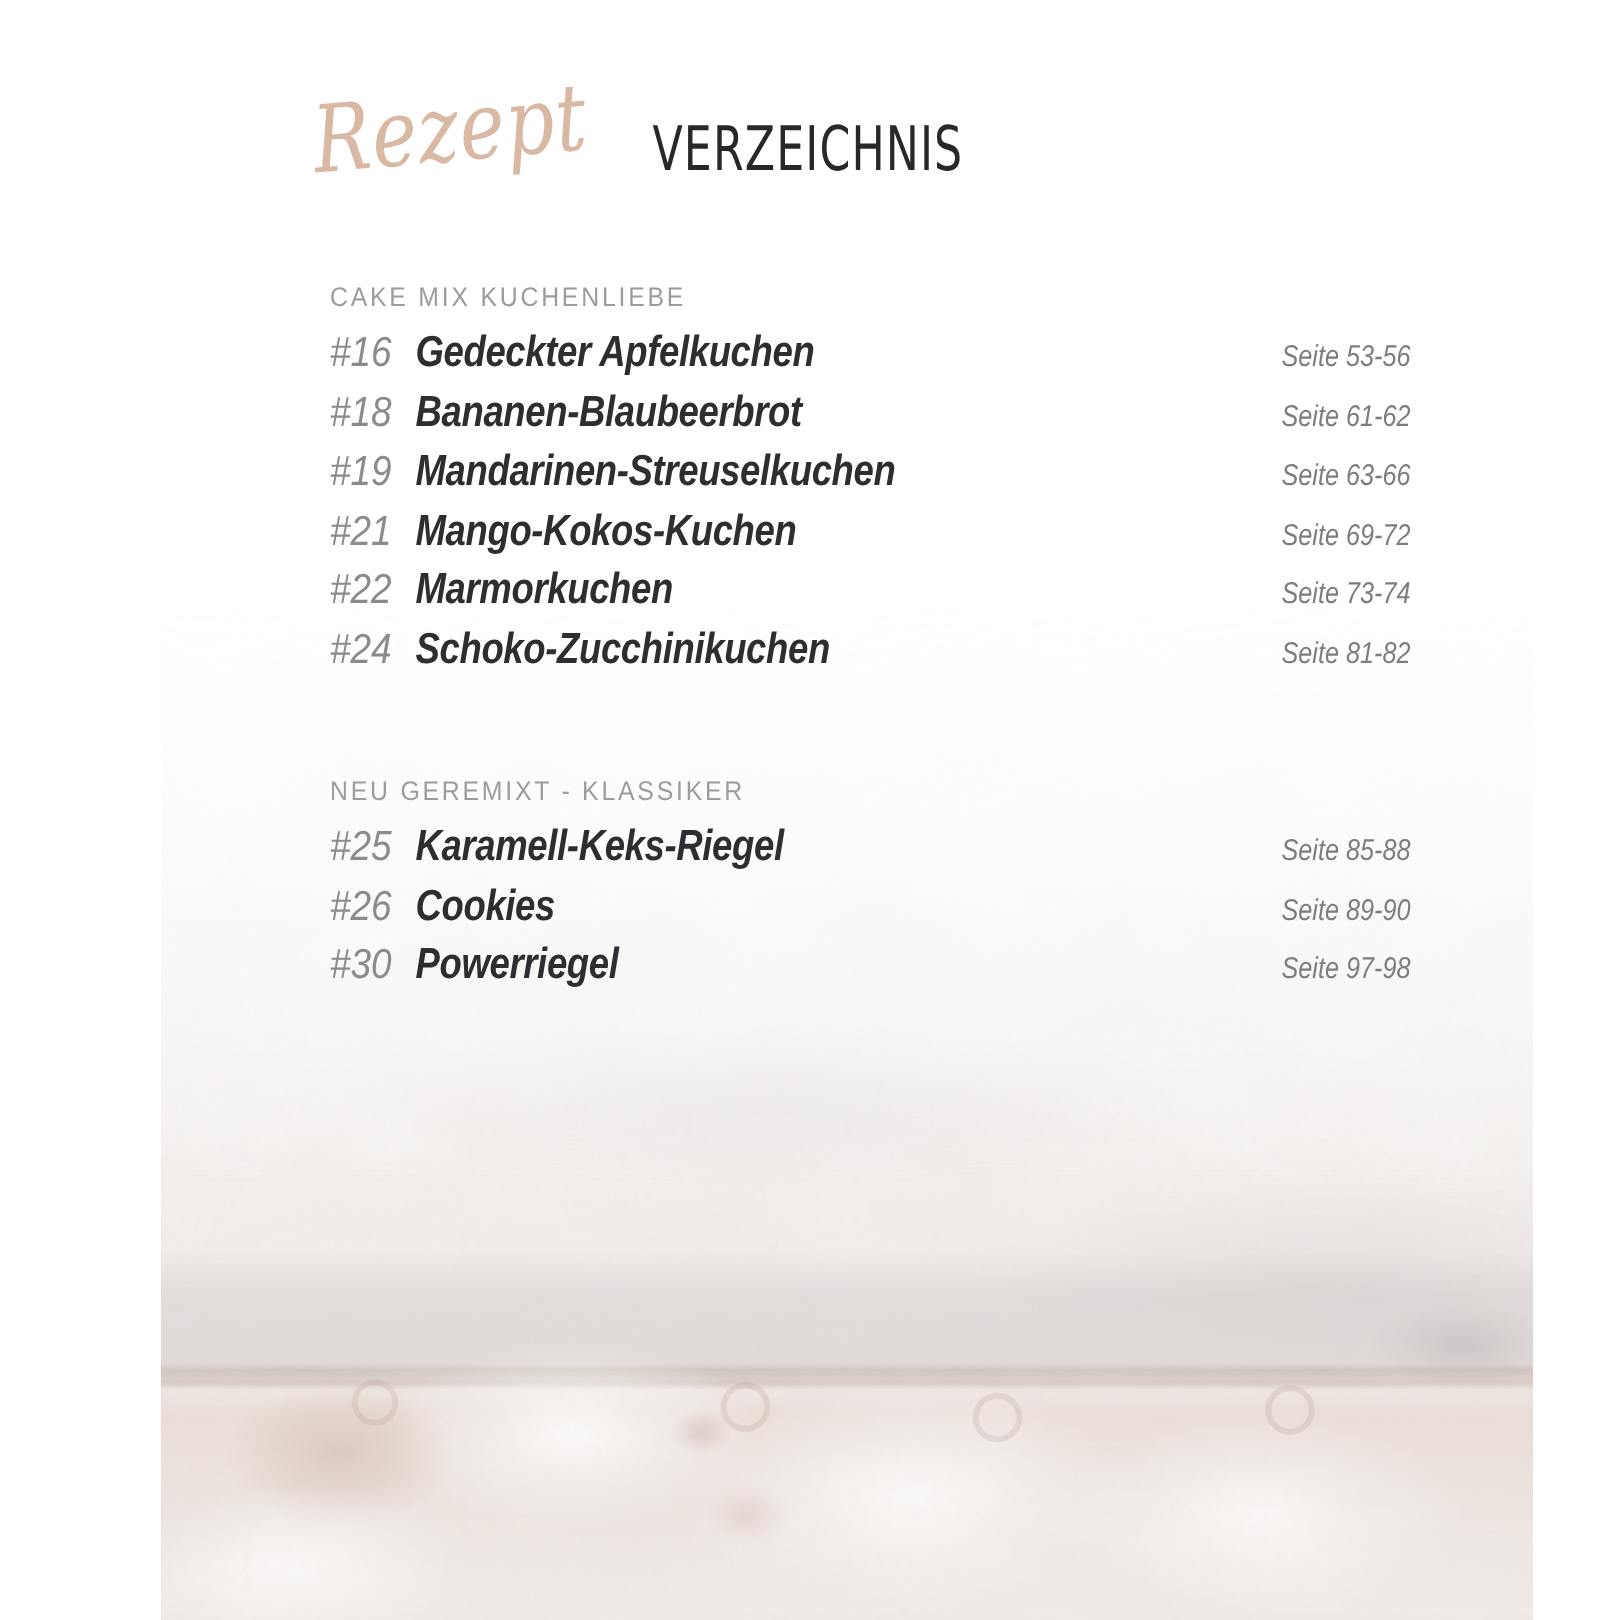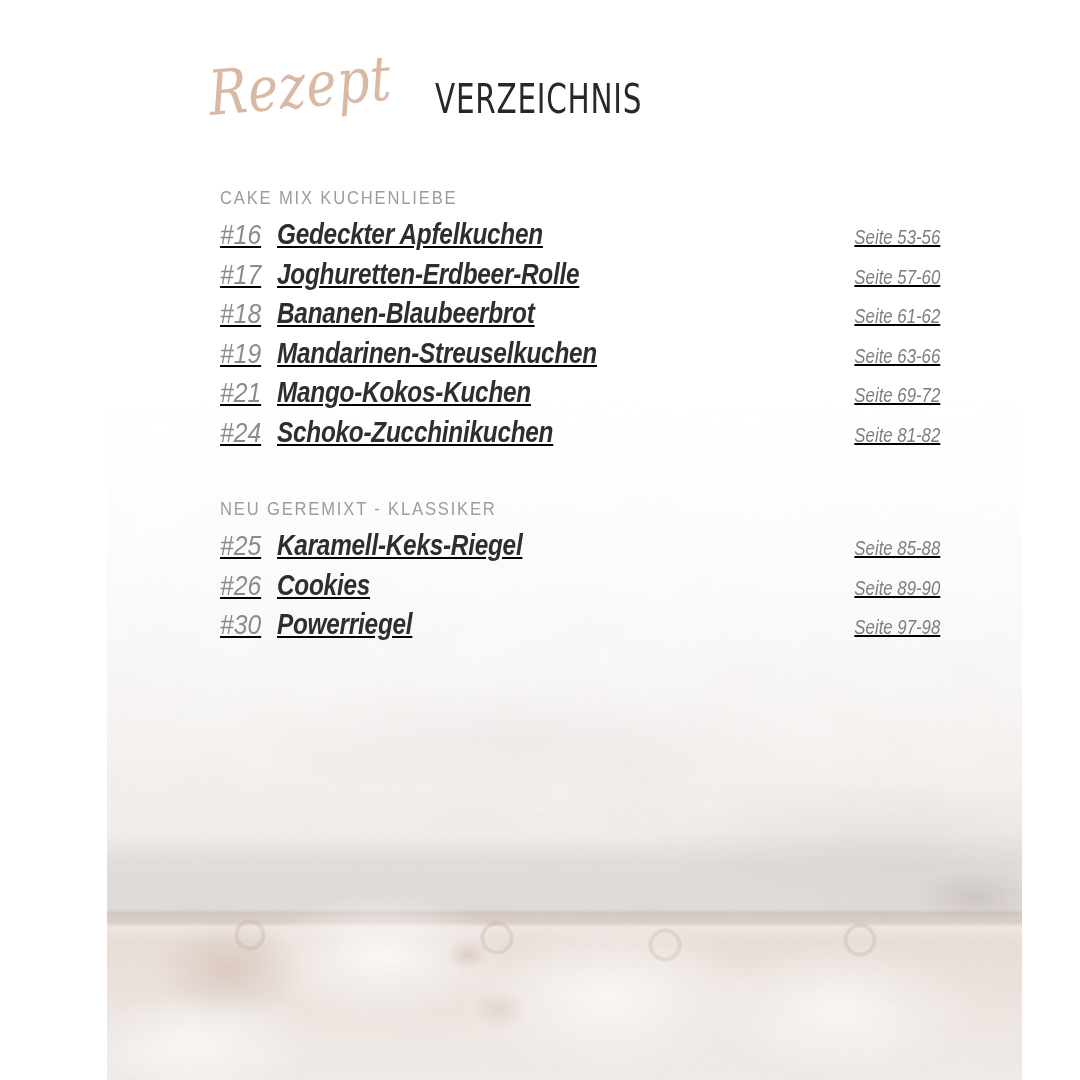--- a/index.html
+++ b/index.html
@@ -69,22 +69,22 @@
     position:relative;top:-2px;margin-left:0px;
   }
 
   
   .toc{position:absolute;left:220px;top:188px;width:720px;}
   .section-header{
     font-size:18px;line-height:20px;letter-spacing:2px;
     transform:scaleX(0.92);transform-origin:left center;
     white-space:nowrap;
   }
-  .section-2{margin-top:47px;}
-  .rows{margin-top:7px;text-decoration:underline;}
+  .section-2{margin-top:65px;}
+  .rows{margin-top:7px;}
   .row{display:flex;align-items:baseline;height:39.5px;white-space:nowrap;}
   .entry-number{
     font-style:italic;font-size:28px;line-height:39.5px;
     transform:scaleX(0.88);transform-origin:left bottom;
     flex:0 0 auto;
   }
   .entry-name{
     font-style:italic;font-weight:bold;font-size:29px;
     letter-spacing:-0.3px;
     transform:scaleX(0.84);transform-origin:left bottom;
@@ -125,38 +125,38 @@
 
     <div class="section">
       <div class="section-header" style="color:#9c9c9e;">CAKE MIX KUCHENLIEBE</div>
       <div class="rows">
         <div class="row">
           <span class="entry-number" style="color:#8b8b8f;">#16</span>
           <span class="entry-name" style="color:#2e2e32;">Gedeckter Apfelkuchen</span>
           <span class="entry-pages" style="color:#7c7c82;">Seite 53-56</span>
         </div>
         <div class="row">
-          <span class="entry-number" style="color:#8b8b8f;">#17</span>
-          <span class="entry-name" style="color:#2e2e32;">Joghuretten-Erdbeer-Rolle</span>
-          <span class="entry-pages" style="color:#7c7c82;">Seite 57-60</span>
-        </div>
-        <div class="row">
           <span class="entry-number" style="color:#8b8b8f;">#18</span>
           <span class="entry-name" style="color:#2e2e32;">Bananen-Blaubeerbrot</span>
           <span class="entry-pages" style="color:#7c7c82;">Seite 61-62</span>
         </div>
         <div class="row">
           <span class="entry-number" style="color:#8b8b8f;">#19</span>
           <span class="entry-name" style="color:#2e2e32;">Mandarinen-Streuselkuchen</span>
           <span class="entry-pages" style="color:#7c7c82;">Seite 63-66</span>
         </div>
         <div class="row">
           <span class="entry-number" style="color:#8b8b8f;">#21</span>
           <span class="entry-name" style="color:#2e2e32;">Mango-Kokos-Kuchen</span>
           <span class="entry-pages" style="color:#7c7c82;">Seite 69-72</span>
+        </div>
+        <div class="row">
+          <span class="entry-number" style="color:#8b8b8f;">#22</span>
+          <span class="entry-name" style="color:#2e2e32;">Marmorkuchen</span>
+          <span class="entry-pages" style="color:#7c7c82;">Seite 73-74</span>
         </div>
         <div class="row">
           <span class="entry-number" style="color:#8b8b8f;">#24</span>
           <span class="entry-name" style="color:#2e2e32;">Schoko-Zucchinikuchen</span>
           <span class="entry-pages" style="color:#7c7c82;">Seite 81-82</span>
         </div>
       </div>
     </div>
 
     <div class="section section-2">

